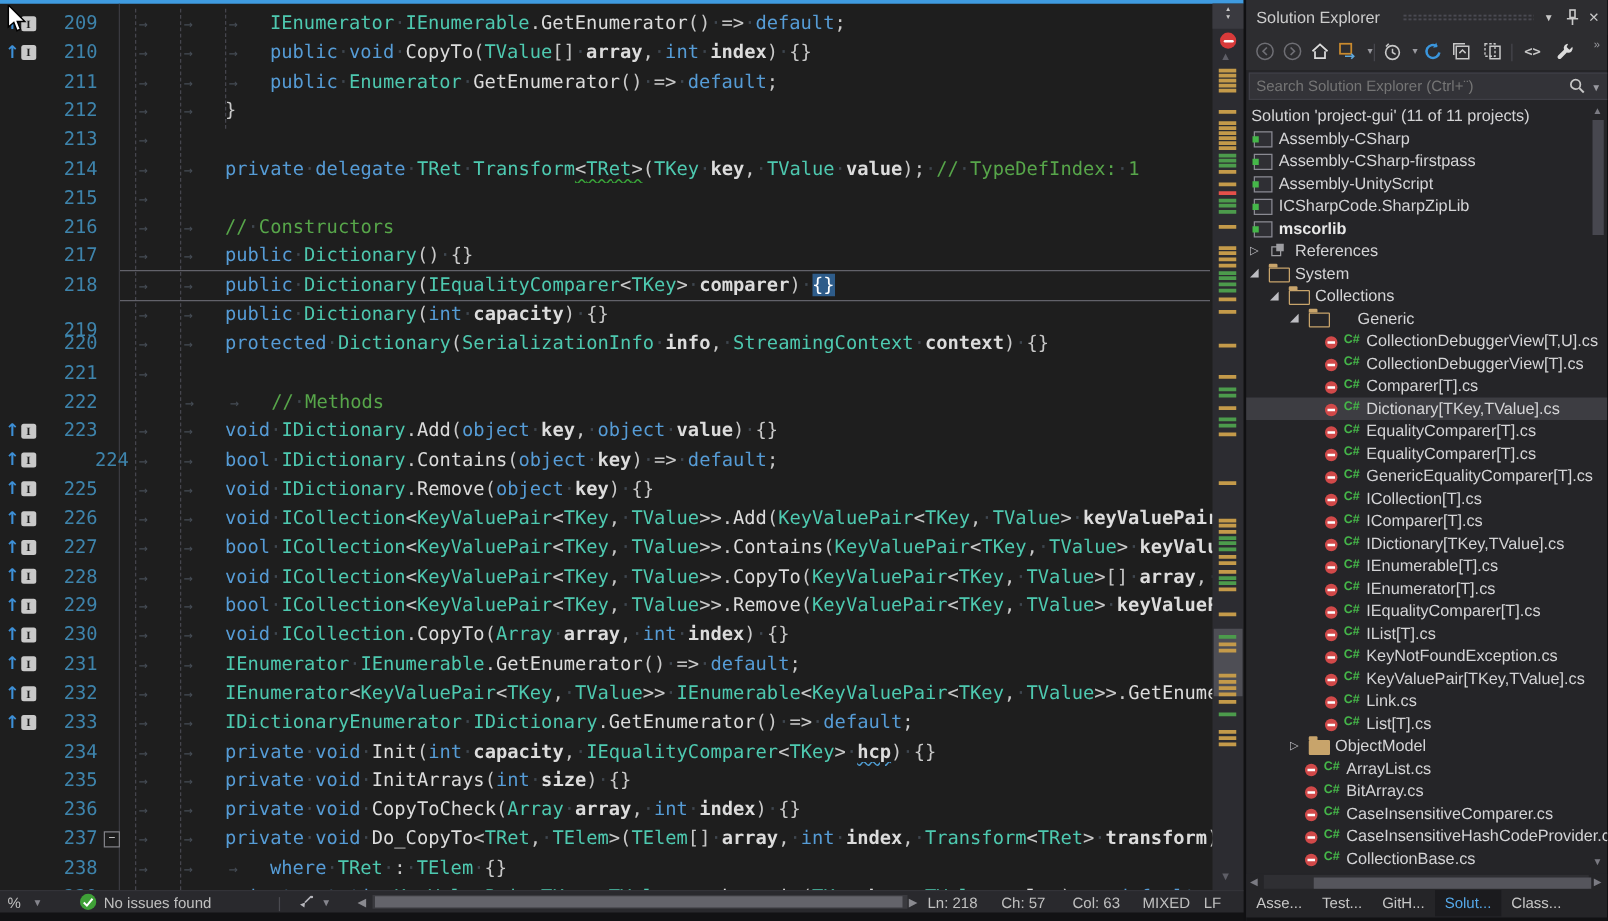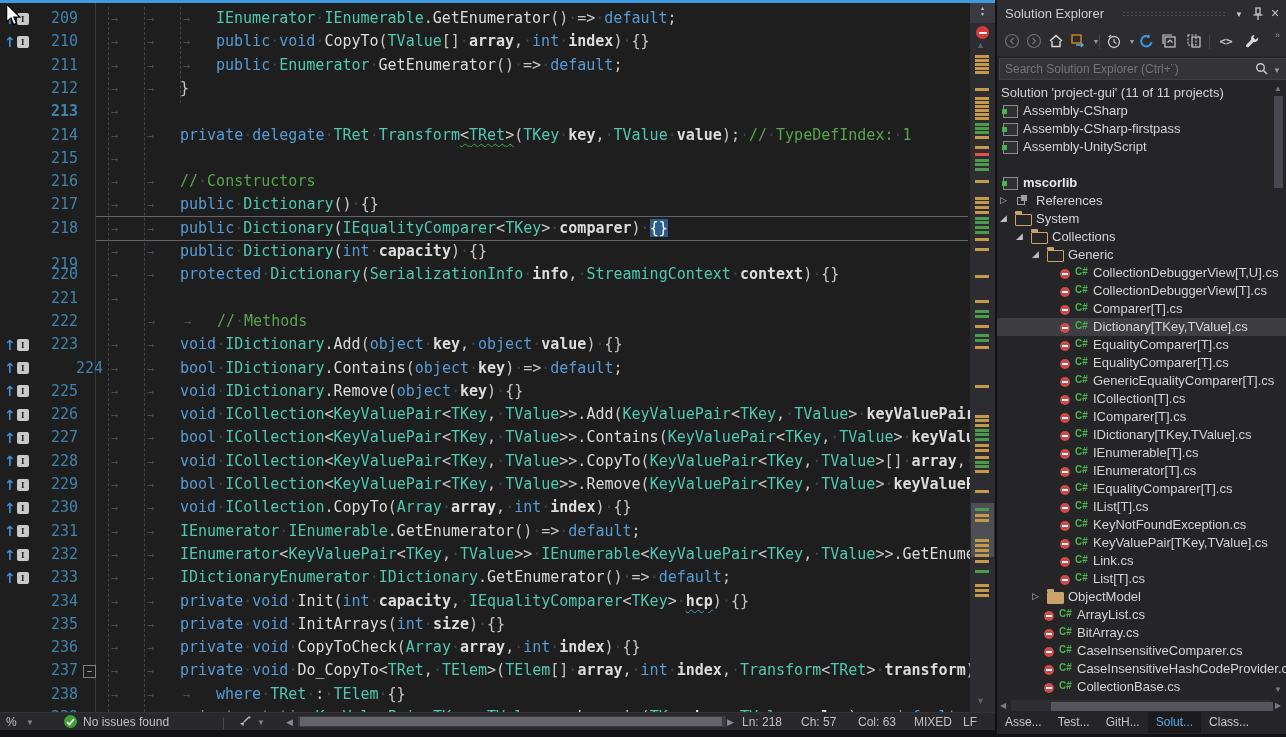--- a/index.html
+++ b/index.html
@@ -99,21 +99,21 @@
           <span class="ua">↑</span>
           <span class="ib">I</span>
         </div>
         <div class="lnum" style="top: 30.3px;">210</div>
         <div class="impl" style="top: 30.3px;">
           <span class="ua">↑</span>
           <span class="ib">I</span>
         </div>
         <div class="lnum" style="top: 53.6px;">211</div>
         <div class="lnum" style="top: 76.9px;">212</div>
-        <div class="lnum" style="top: 100.2px; font-weight: bold;">213</div>
+        <div class="lnum" style="top: 100.2px;">213</div>
         <div class="lnum" style="top: 123.5px;">214</div>
         <div class="lnum" style="top: 146.8px;">215</div>
         <div class="lnum" style="top: 170.1px;">216</div>
         <div class="lnum" style="top: 193.4px;">217</div>
         <div class="lnum" style="top: 216.7px;">218</div>
         <div class="lnum" style="top: 240px; margin-top: 13px;">219</div>
         <div class="lnum" style="top: 263.3px;">220</div>
         <div class="lnum" style="top: 286.6px;">221</div>
         <div class="lnum" style="top: 309.9px;">222</div>
         <div class="lnum" style="top: 333.2px;">223</div>
@@ -395,20 +395,24 @@
           <span class="tlabel" style="left:26px;">Assembly-CSharp</span>
         </div>
         <div class="trow" style="top: 120px;">
           <span class="pico" style="left:6px"></span>
           <span class="tlabel" style="left:26px;">Assembly-CSharp-firstpass</span>
         </div>
         <div class="trow" style="top: 138px;">
           <span class="pico" style="left:6px"></span>
           <span class="tlabel" style="left:26px;">Assembly-UnityScript</span>
         </div>
+        <div class="trow" style="top: 156px;">
+          <span class="pico" style="left:6px"></span>
+          <span class="tlabel" style="left:26px;">ICSharpCode.SharpZipLib</span>
+        </div>
         <div class="trow" style="top: 174px;">
           <span class="pico" style="left:6px"></span>
           <span class="tlabel" style="left:26px;font-weight:bold;color:#e8e8e8;">mscorlib</span>
         </div>
         <div class="trow" style="top: 192px;">
           <span class="arr" style="left:3px">▷</span>
           <span class="rico" style="left:20px"></span>
           <span class="tlabel" style="left:39px">References</span>
         </div>
         <div class="trow" style="top: 210px;">
@@ -417,21 +421,21 @@
           <span class="tlabel" style="left:39px">System</span>
         </div>
         <div class="trow" style="top: 228px;">
           <span class="arr" style="left:19px">◢</span>
           <span class="fic" style="left:34px"></span>
           <span class="tlabel" style="left:55px">Collections</span>
         </div>
         <div class="trow" style="top: 246px;">
           <span class="arr" style="left:35px">◢</span>
           <span class="fic" style="left:50px"></span>
-          <span class="tlabel" style="left:71px">Generic</span>
+          <span class="tlabel" style="left:89px">Generic</span>
         </div>
         <div class="trow" style="top: 264px;">
           <span class="lock" style="left:63px"></span>
           <span class="csico" style="left:78px">C#</span>
           <span class="tlabel" style="left:96px">CollectionDebuggerView[T,U].cs</span>
         </div>
         <div class="trow" style="top: 282px;">
           <span class="lock" style="left:63px"></span>
           <span class="csico" style="left:78px">C#</span>
           <span class="tlabel" style="left:96px">CollectionDebuggerView[T].cs</span>

